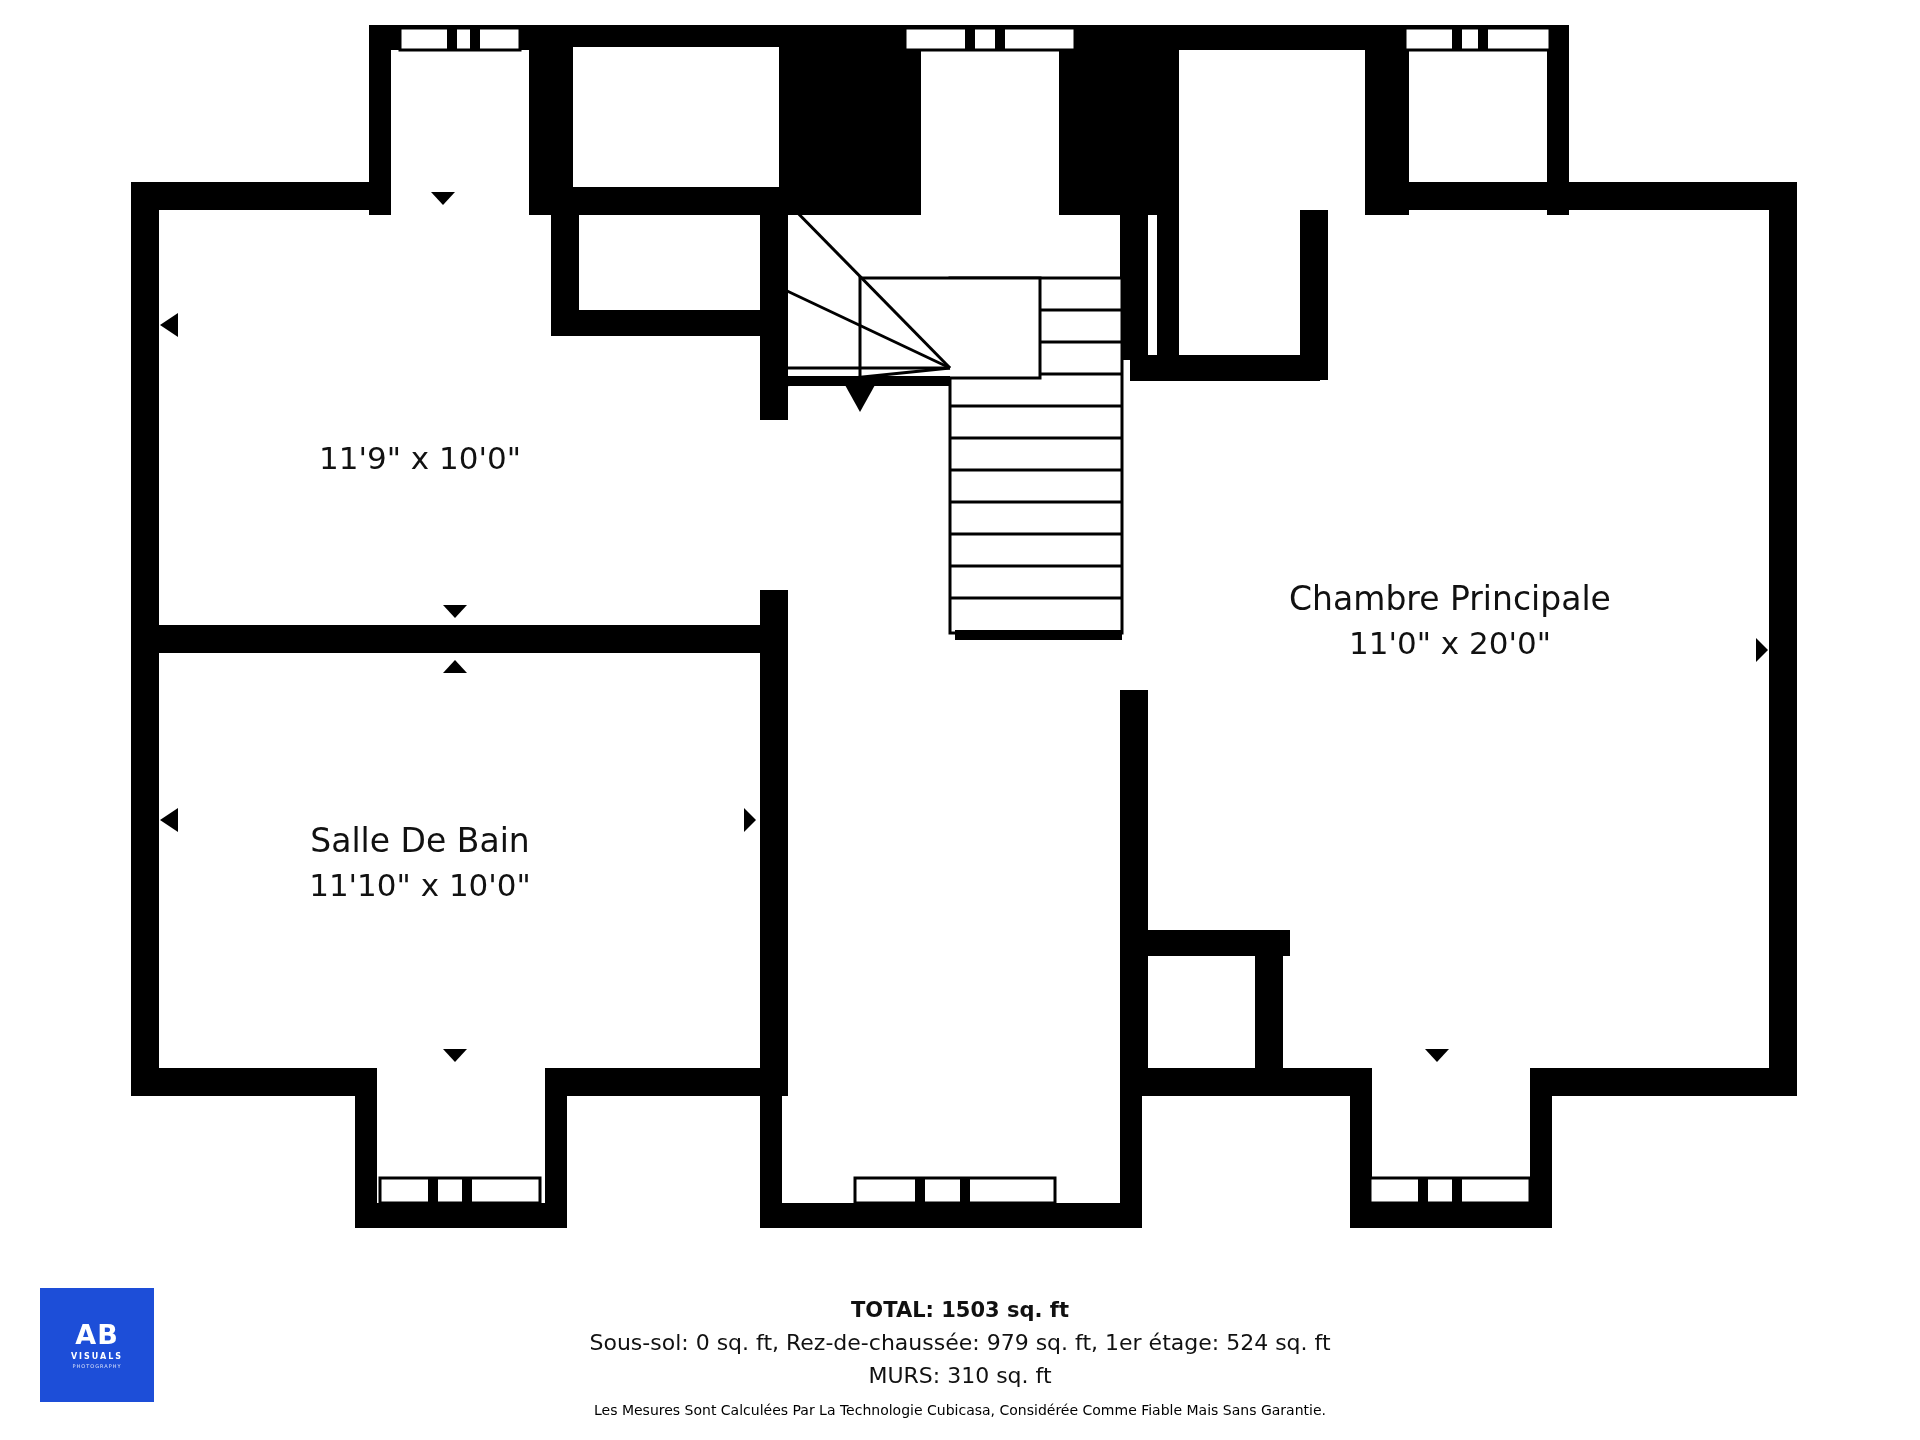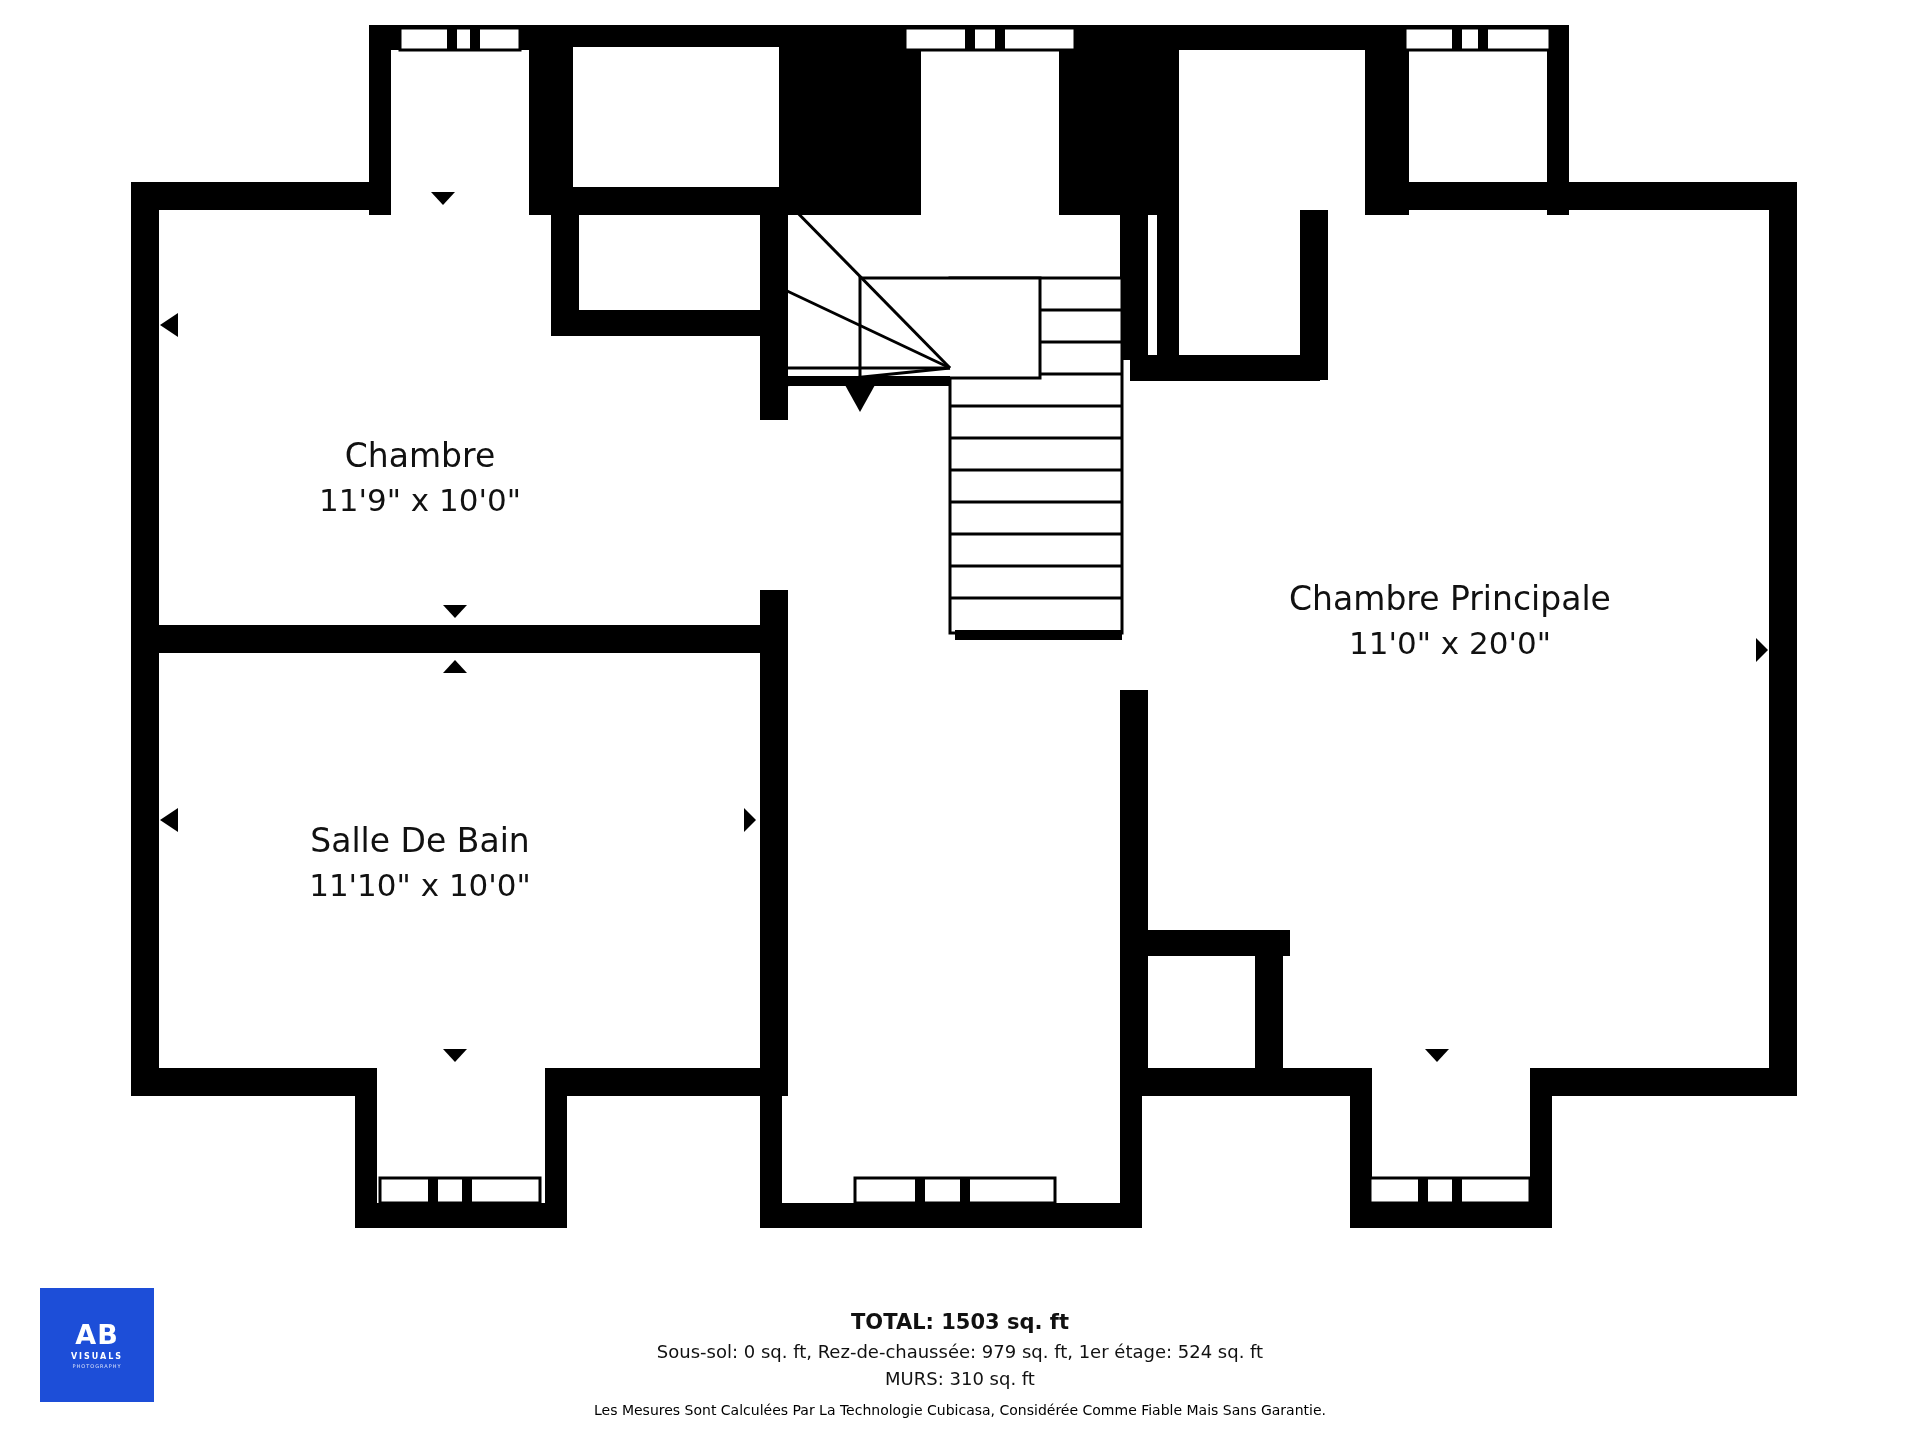--- a/index.html
+++ b/index.html
@@ -48,21 +48,21 @@
     text-align: center;
   }
   .footer-total {
     font-size: 21px;
     font-weight: 700;
     color: #111111;
     line-height: 1.5;
     margin-top: 20px;
   }
   .footer-line {
-    font-size: 18px;
+    font-size: 22px;
     font-weight: 400;
     color: #111111;
     line-height: 1.5;
   }
   .footer-disclaimer {
     font-size: 14px;
     color: #000000;
     margin-top: 10px;
   }
   .logo {
@@ -223,21 +223,20 @@
       <polygon points="455,1062 443,1049 467,1049" fill="#000"></polygon>
       <polygon points="756,820 744,808 744,832" fill="#000"></polygon>
       <polygon points="745,330 757,317 733,317" fill="#000"></polygon>
       <polygon points="1437,205 1449,192 1425,192" fill="#000"></polygon>
       <polygon points="1437,1062 1449,1049 1425,1049" fill="#000"></polygon>
       <polygon points="1768,650 1756,638 1756,662" fill="#000"></polygon>
     </g>
   </svg>
 
   <div class="room-label" style="left:190px; top:435px; width:460px;">
-    <span class="room-name">Chambre</span>
     <span class="room-dims">11'9" x 10'0"</span>
   </div>
 
   <div class="room-label" style="left:150px; top:820px; width:540px;">
     <span class="room-name">Salle De Bain</span>
     <span class="room-dims">11'10" x 10'0"</span>
   </div>
 
   <div class="room-label" style="left:1200px; top:578px; width:500px;">
     <span class="room-name">Chambre Principale</span>

